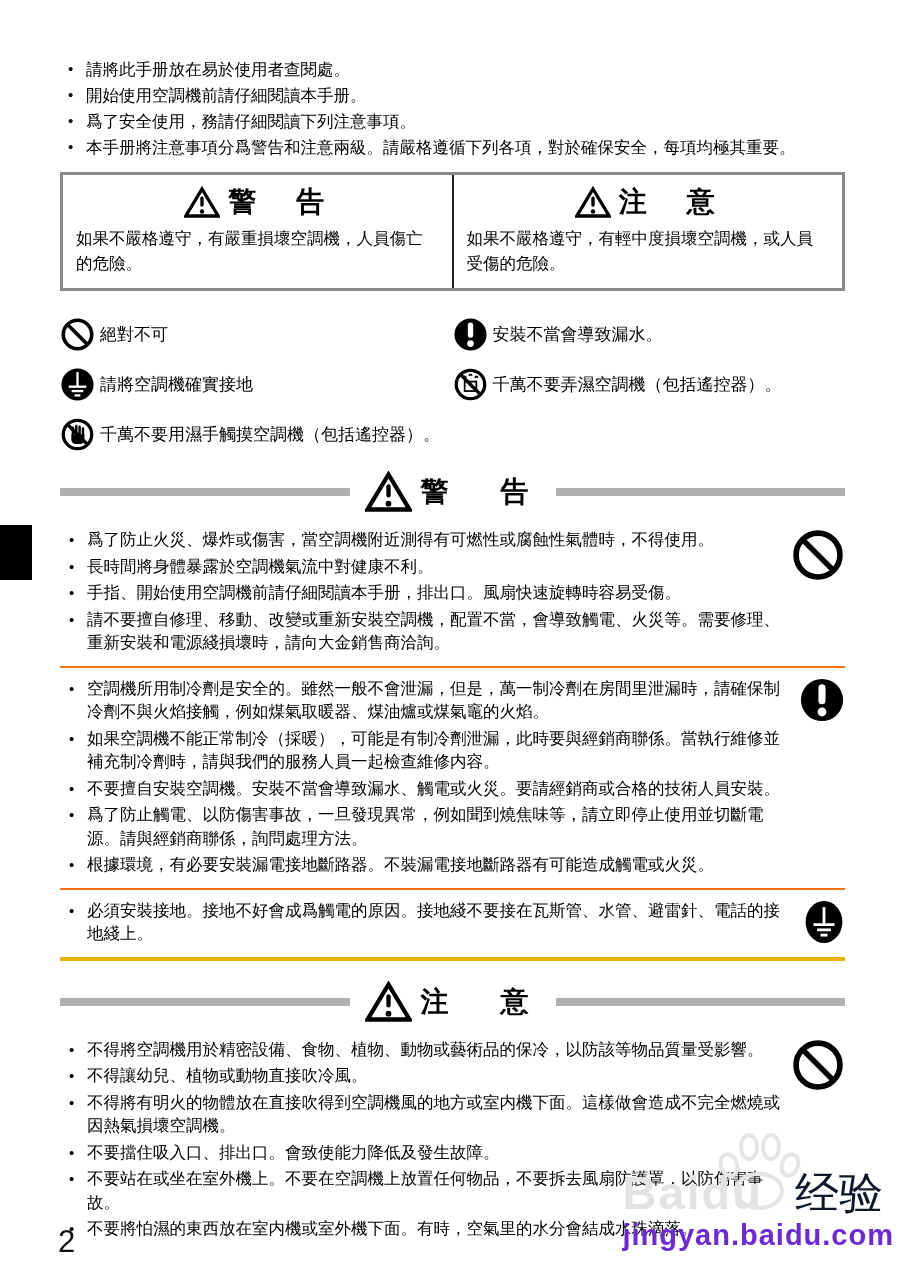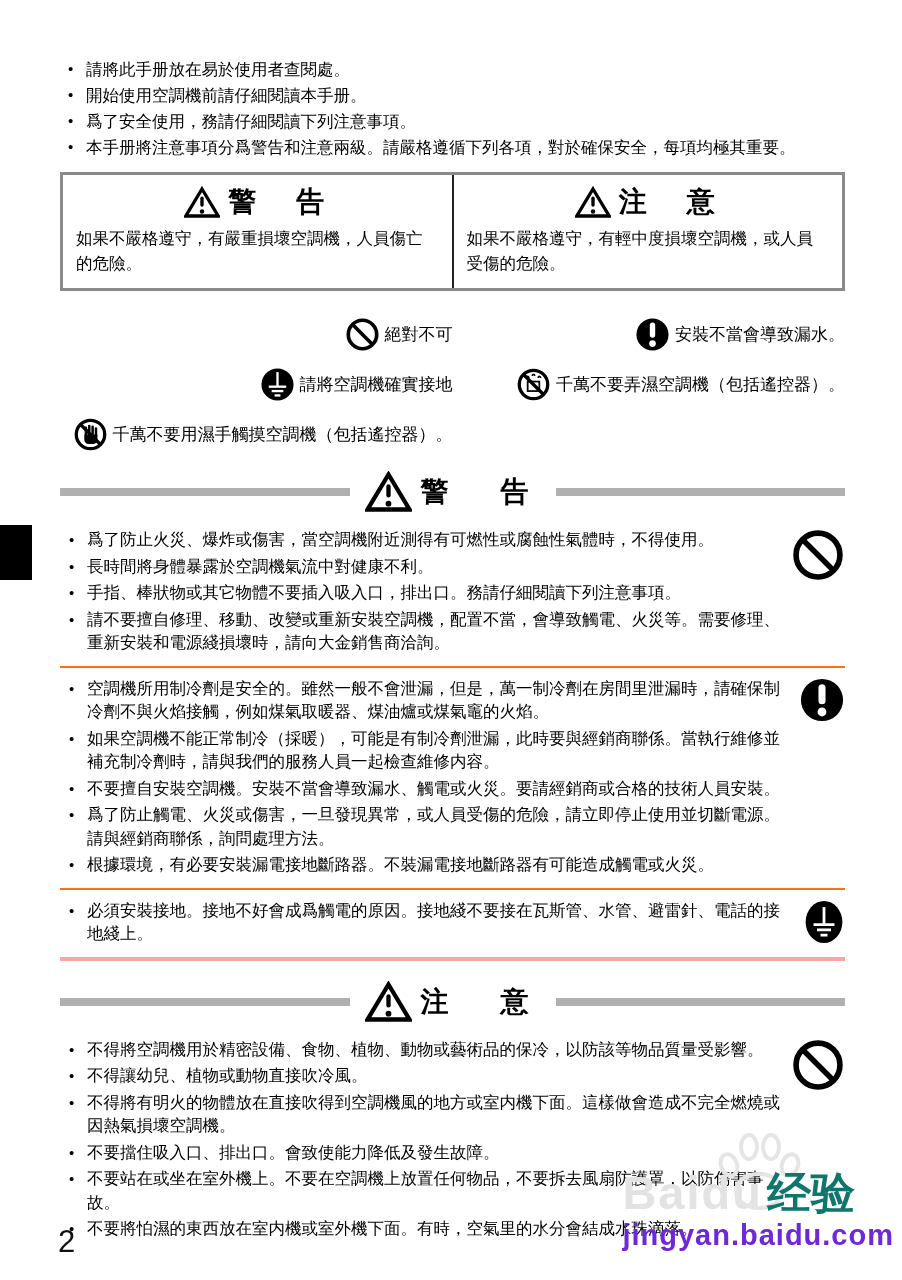--- a/index.html
+++ b/index.html
@@ -42,34 +42,34 @@
     gap: 8px; padding: 3px 0 5px 0;
   }
   .defhead .deftitle { font-size: 28px; font-weight: bold; letter-spacing: 6px; }
   .defbody { font-size: 16.5px; line-height: 25px; }
 
   
   .legend { display: flex; margin: 0 0 2px 0; }
   .legend-col { flex: 1; }
   .legend-item {
     display: flex; align-items: center; gap: 5px;
-    min-height: 50px; font-size: 17px; justify-content: flex-end;
+    min-height: 50px; font-size: 17px;
   }
   .legend-item .licon { flex: 0 0 auto; display: flex; }
 
   
   .sechead { display: flex; align-items: center; gap: 15px; margin: 12px 0 6px 0; }
   .sechead .bar { flex: 1; height: 8px; background: #b0b0b0; }
   .sechead .sectitle { font-size: 28px; font-weight: bold; letter-spacing: 12px; }
   .sechead .tri { display: flex; margin-right: -6px; }
 
   
   .group { display: flex; padding: 6px 0 8px 0; }
   .group.ruled { border-bottom: 2px solid #f97316; }
-  .group.section-end { border-bottom: 4px solid #fca5a5; }
+  .group.section-end { border-bottom: 4px solid #eab308; }
   .group .bullets { flex: 1; }
   .group .gicon {
     flex: 0 0 62px;
     display: flex; justify-content: flex-end; align-items: flex-start;
     padding-top: 3px;
   }
   .bullet {
     font-size: 16.5px; line-height: 23.5px;
     padding-left: 27px; position: relative;
     margin: 3px 0;
@@ -80,21 +80,21 @@
   .index-tab { position: absolute; left: 0; top: 525px; width: 32px; height: 55px; background: #000; }
 
   
   .page-number { position: absolute; left: 58px; bottom: 20px; font-size: 31px; color: #111; }
 
   
   .watermark { position: absolute; right: 8px; bottom: 28px; text-align: left; }
   .wm-row { display: flex; align-items: flex-end; gap: 4px; }
   .wm-baidu { font-size: 47px; font-weight: bold; color: #e3e3e3; letter-spacing: 2px; line-height: 44px; }
   .wm-paw { margin: 0 -44px -4px -56px; }
-  .wm-cn { font-size: 44px; font-weight: bold; color: #0f766e; line-height: 44px; }
+  .wm-cn { font-size: 44px; font-weight: normal; color: #0f172a; line-height: 44px; margin-left: 28px; }
   .wm-url { font-size: 29px; font-weight: bold; color: #6d28d9; letter-spacing: 1px; margin-top: 4px; }
 </style>
 </head>
 <body>
 
 <div class="index-tab"></div>
 
 <div class="page">
 
 
@@ -211,37 +211,37 @@
       </svg>
     </span>
     <span class="sectitle">警　告</span>
     <div class="bar"></div>
   </div>
 
   <div class="group ruled">
     <div class="bullets">
       <div class="bullet">爲了防止火災、爆炸或傷害，當空調機附近測得有可燃性或腐蝕性氣體時，不得使用。</div>
       <div class="bullet">長時間將身體暴露於空調機氣流中對健康不利。</div>
-      <div class="bullet">手指、棒狀物或其它物體不要插入吸入口，排出口。務請仔細閱讀下列注意事項。</div>
+      <div class="bullet">手指、開始使用空調機前請仔細閱讀本手册，排出口。風扇快速旋轉時容易受傷。</div>
       <div class="bullet">請不要擅自修理、移動、改變或重新安裝空調機，配置不當，會導致觸電、火災等。需要修理、重新安裝和電源綫損壞時，請向大金銷售商洽詢。</div>
     </div>
     <div class="gicon">
       <svg width="54" height="54" viewBox="0 0 48 48">
         <circle cx="24" cy="24" r="19.5" fill="none" stroke="#000" stroke-width="5"></circle>
         <line x1="11" y1="11" x2="37" y2="37" stroke="#000" stroke-width="5"></line>
       </svg>
     </div>
   </div>
 
   <div class="group ruled">
     <div class="bullets">
       <div class="bullet">空調機所用制冷劑是安全的。雖然一般不會泄漏，但是，萬一制冷劑在房間里泄漏時，請確保制冷劑不與火焰接觸，例如煤氣取暖器、煤油爐或煤氣竈的火焰。</div>
       <div class="bullet">如果空調機不能正常制冷（採暖），可能是有制冷劑泄漏，此時要與經銷商聯係。當執行維修並補充制冷劑時，請與我們的服務人員一起檢查維修内容。</div>
       <div class="bullet">不要擅自安裝空調機。安裝不當會導致漏水、觸電或火災。要請經銷商或合格的技術人員安裝。</div>
-      <div class="bullet">爲了防止觸電、火災或傷害，一旦發現異常，或人員受傷的危險，請立即停止使用並切斷電源。請與經銷商聯係，詢問處理方法。</div>
+      <div class="bullet">爲了防止觸電、以防傷害事故，一旦發現異常，例如聞到燒焦味等，請立即停止使用並切斷電源。請與經銷商聯係，詢問處理方法。</div>
       <div class="bullet">根據環境，有必要安裝漏電接地斷路器。不裝漏電接地斷路器有可能造成觸電或火災。</div>
     </div>
     <div class="gicon">
       <svg width="46" height="46" viewBox="0 0 48 48">
         <circle cx="24" cy="24" r="22" fill="#000"></circle>
         <rect x="20.3" y="7.5" width="7.4" height="21" rx="3.7" fill="#fff"></rect>
         <circle cx="24" cy="36.5" r="4.6" fill="#fff"></circle>
       </svg>
     </div>
   </div>

